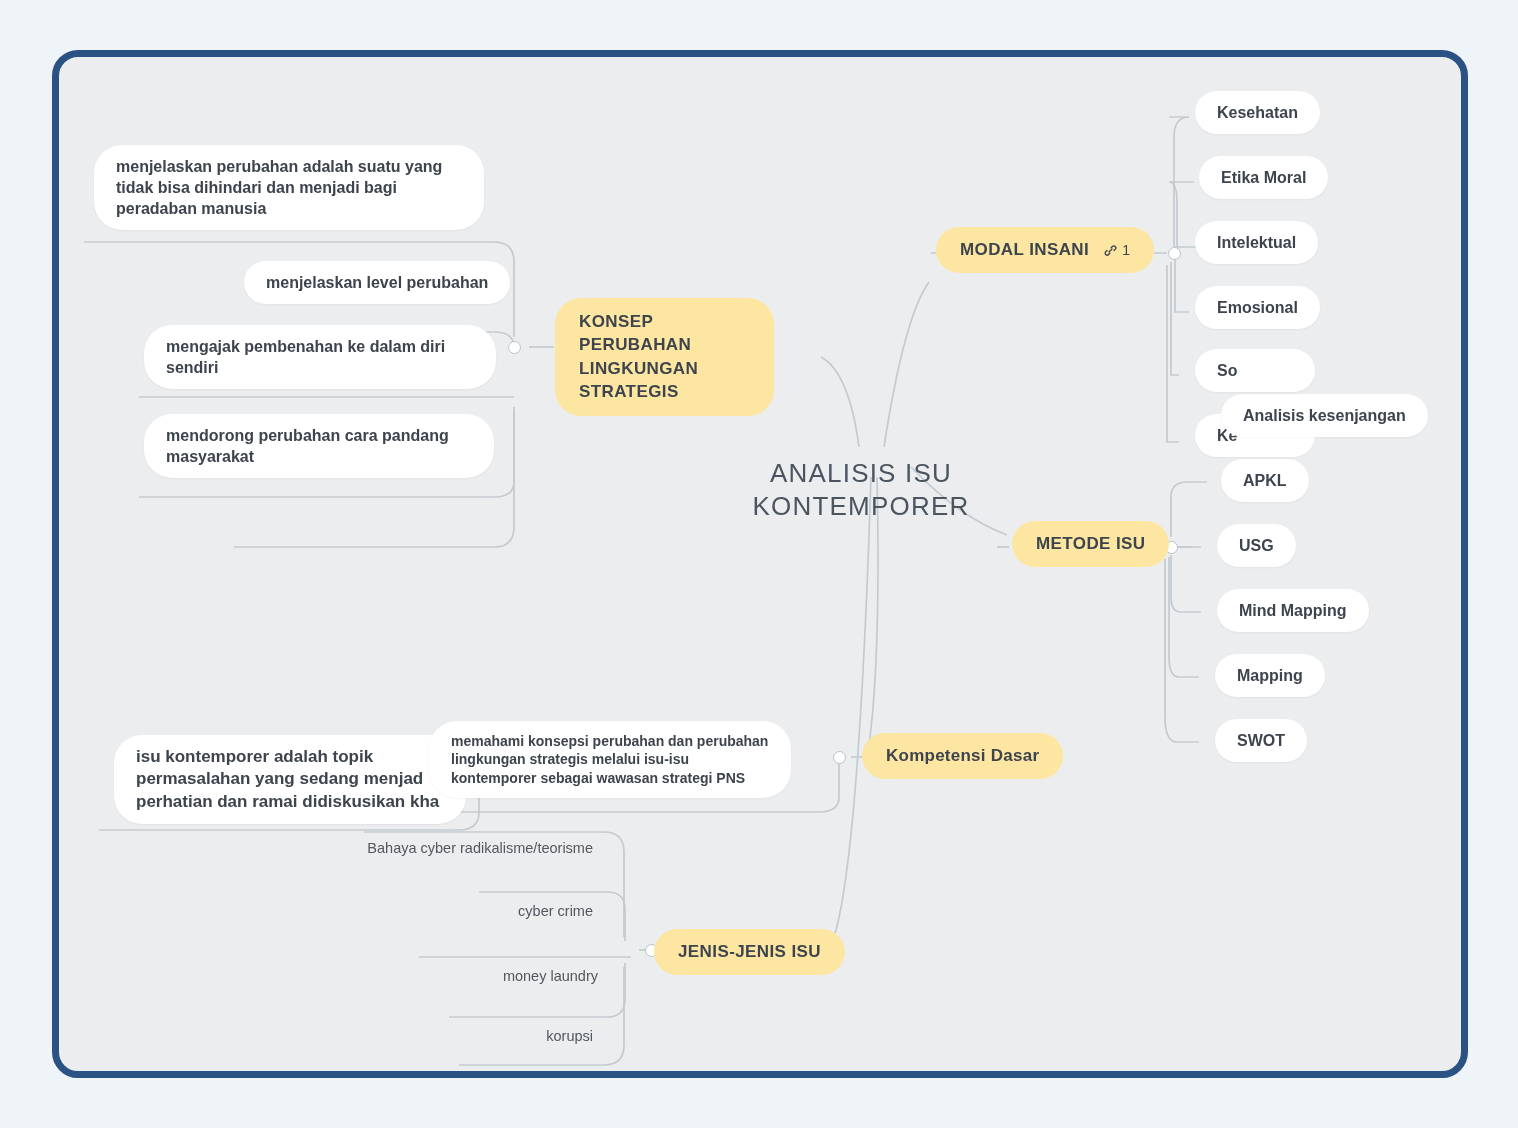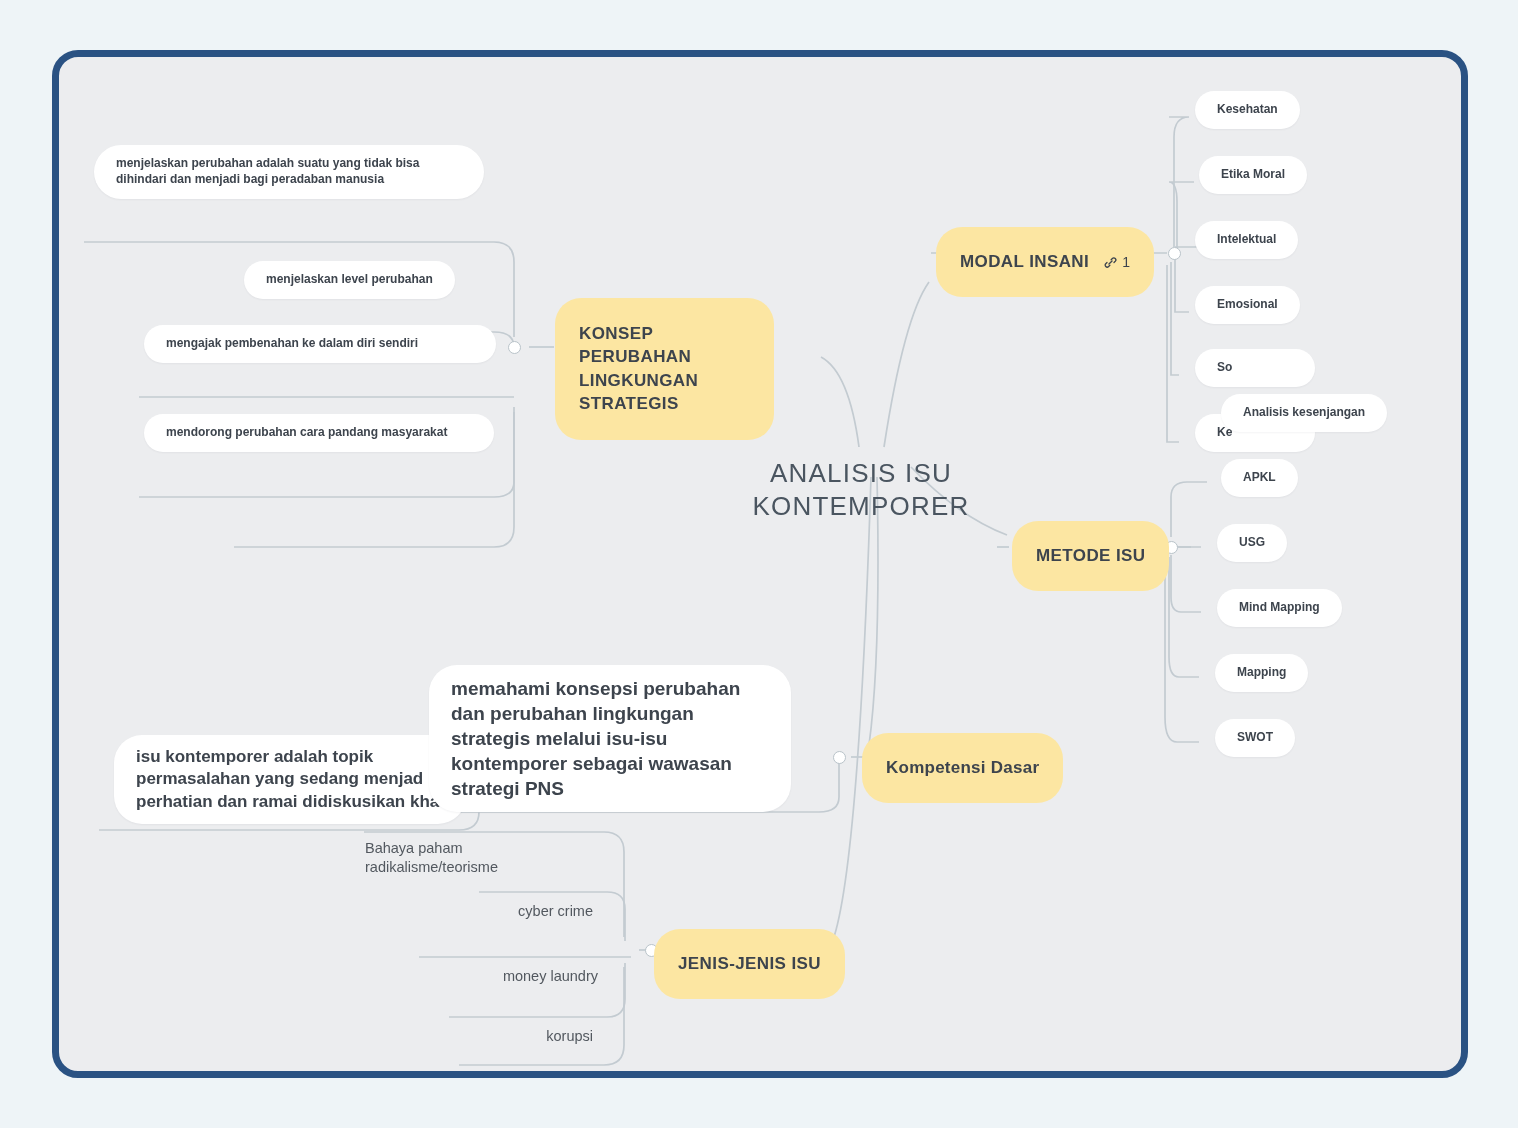--- a/index.html
+++ b/index.html
@@ -33,26 +33,26 @@
     display:flex;
     align-items:center;
     border-radius:28px;
     color:#3d444d;
     line-height:1.32;
   }
   .pill{
     background:#ffffff;
     padding:11px 22px;
     font-weight:bold;
-    font-size:12px;
+    font-size:16px;
     box-shadow:0 1px 2px rgba(30,40,60,.05);
   }
   .topic{
     background:#fce6a2;
-    padding:24px 24px;
+    padding:12px 24px;
     font-weight:bold;
     font-size:17px;
     letter-spacing:.25px;
     border-radius:26px;
   }
   .topic.caps{letter-spacing:.4px;}
   .plain{
     background:transparent;
     font-size:14.5px;
     font-weight:normal;
@@ -238,30 +238,30 @@
       </div>
 
       <div class="node topic" style="left:803px;top:676px;">
         <span>Kompetensi Dasar</span>
       </div>
 
       <div class="node pill" style="left:55px;top:678px;width:352px;font-weight:bold;font-size:17px;">
         <span>isu kontemporer adalah topik permasalahan yang sedang menjad perhatian dan ramai didiskusikan kha</span>
       </div>
 
-      <div class="node pill" style="left:370px;top:608px;width:362px;font-size:19px;">
+      <div class="node pill" style="left:370px;top:664px;width:362px;font-size:14px;">
         <span>memahami konsepsi perubahan dan perubahan lingkungan strategis melalui isu-isu kontemporer sebagai wawasan strategi PNS</span>
       </div>
 
       <div class="node topic caps" style="left:595px;top:872px;">
         <span>JENIS-JENIS ISU</span>
       </div>
 
       <div class="node plain" style="left:300px;top:780px;width:240px;">
-        <span>Bahaya paham radikalisme/teorisme</span>
+        <span>Bahaya cyber radikalisme/teorisme</span>
       </div>
       <div class="node plain" style="left:350px;top:843px;width:190px;">
         <span>cyber crime</span>
       </div>
       <div class="node plain" style="left:350px;top:908px;width:195px;">
         <span>money laundry</span>
       </div>
       <div class="node plain" style="left:350px;top:968px;width:190px;">
         <span>korupsi</span>
       </div>

